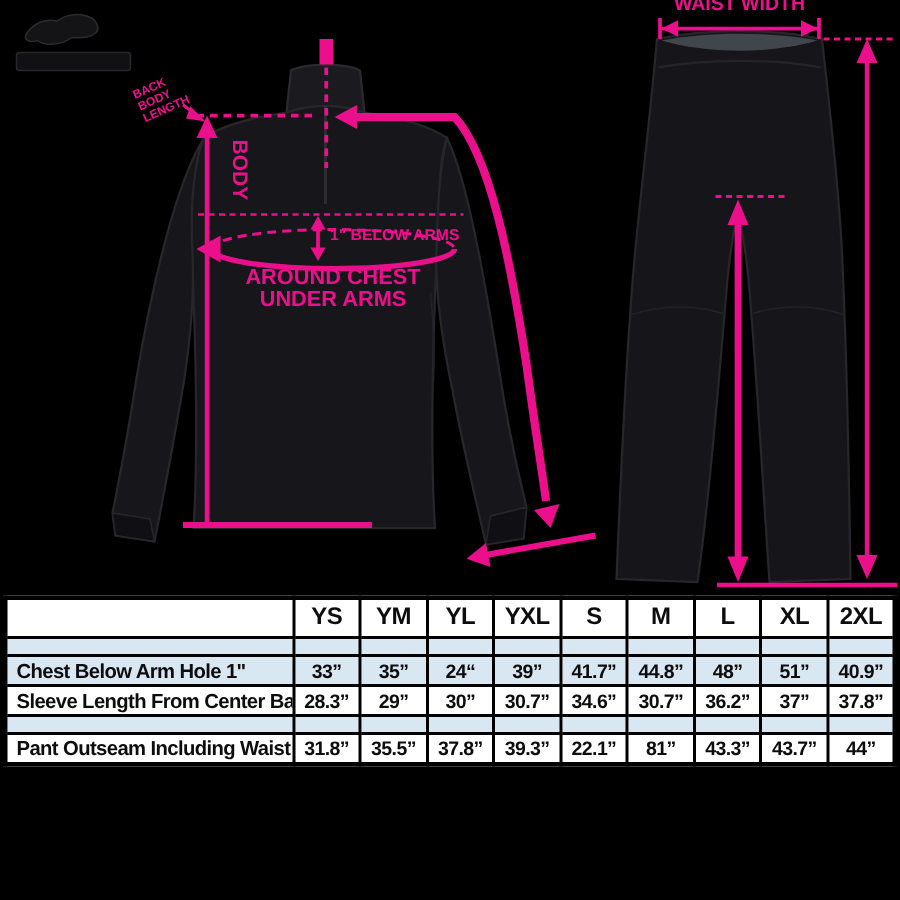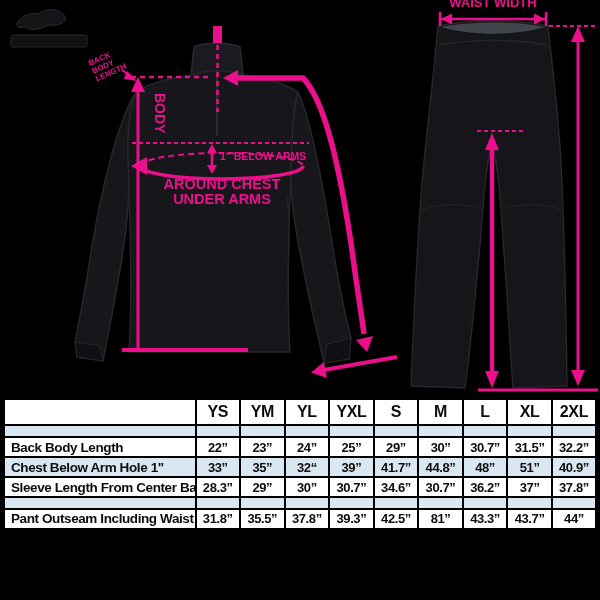--- a/index.html
+++ b/index.html
@@ -138,37 +138,25 @@
             <td></td>
             <td></td>
             <td></td>
             <td></td>
             <td></td>
             <td></td>
             <td></td>
             <td></td>
             <td></td>
           </tr>
-          <tr class="data-row">
-            <td class="row-label">Back Body Length</td>
-            <td class="size-value">22”</td>
-            <td class="size-value">23”</td>
-            <td class="size-value">24”</td>
-            <td class="size-value">25”</td>
-            <td class="size-value">29”</td>
-            <td class="size-value">30”</td>
-            <td class="size-value">30.7”</td>
-            <td class="size-value">31.5”</td>
-            <td class="size-value">32.2”</td>
-          </tr>
           <tr class="data-row alt">
             <td class="row-label">Chest Below Arm Hole 1"</td>
             <td class="size-value">33”</td>
             <td class="size-value">35”</td>
-            <td class="size-value">32“</td>
+            <td class="size-value">24“</td>
             <td class="size-value">39”</td>
             <td class="size-value">41.7”</td>
             <td class="size-value">44.8”</td>
             <td class="size-value">48”</td>
             <td class="size-value">51”</td>
             <td class="size-value">40.9”</td>
           </tr>
           <tr class="data-row">
             <td class="row-label">Sleeve Length From Center Back</td>
             <td class="size-value">28.3”</td>
@@ -192,21 +180,21 @@
             <td></td>
             <td></td>
             <td></td>
           </tr>
           <tr class="data-row">
             <td class="row-label">Pant Outseam Including Waist</td>
             <td class="size-value">31.8”</td>
             <td class="size-value">35.5”</td>
             <td class="size-value">37.8”</td>
             <td class="size-value">39.3”</td>
-            <td class="size-value">42.5”</td>
+            <td class="size-value">22.1”</td>
             <td class="size-value">81”</td>
             <td class="size-value">43.3”</td>
             <td class="size-value">43.7”</td>
             <td class="size-value">44”</td>
           </tr>
         </tbody>
     </table>
   </div>
 </div>
 

